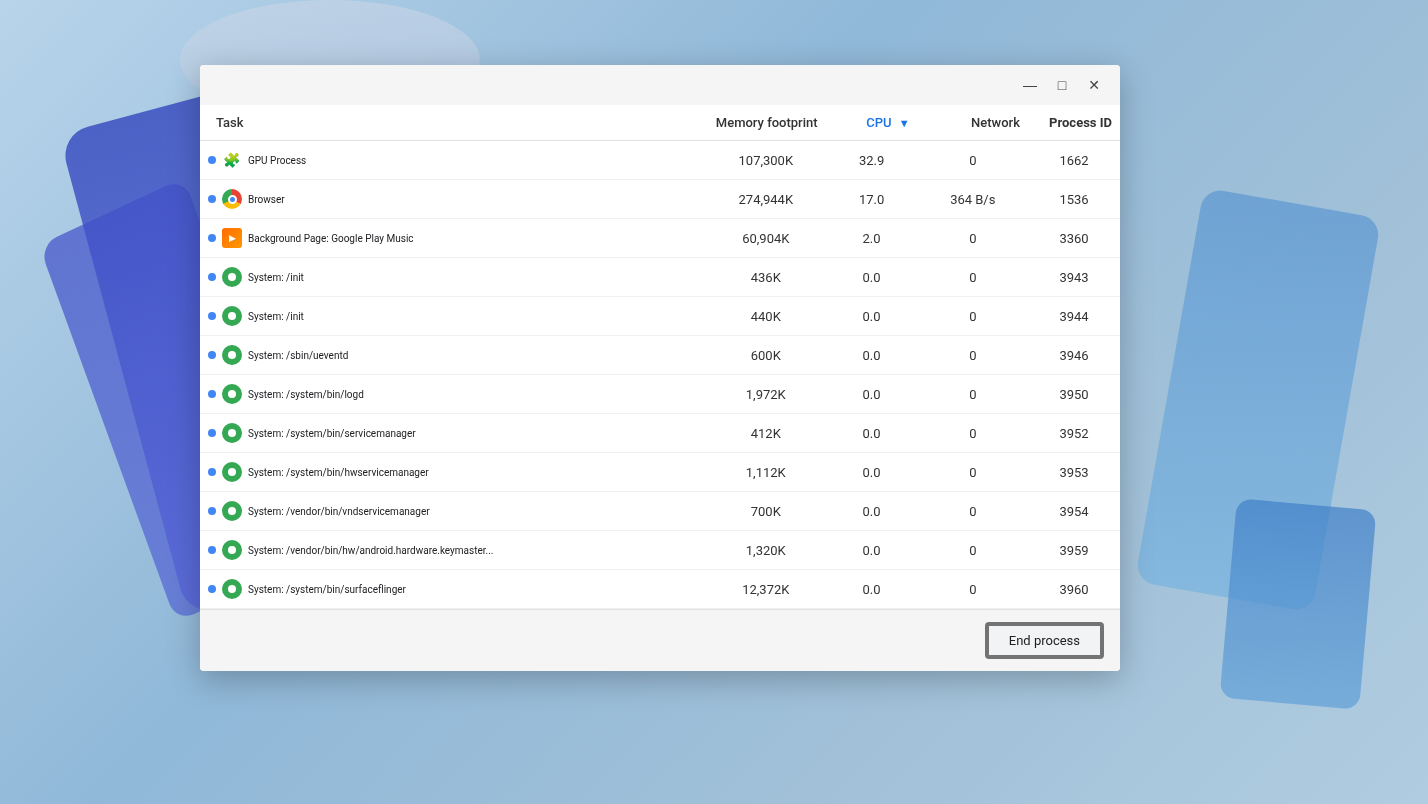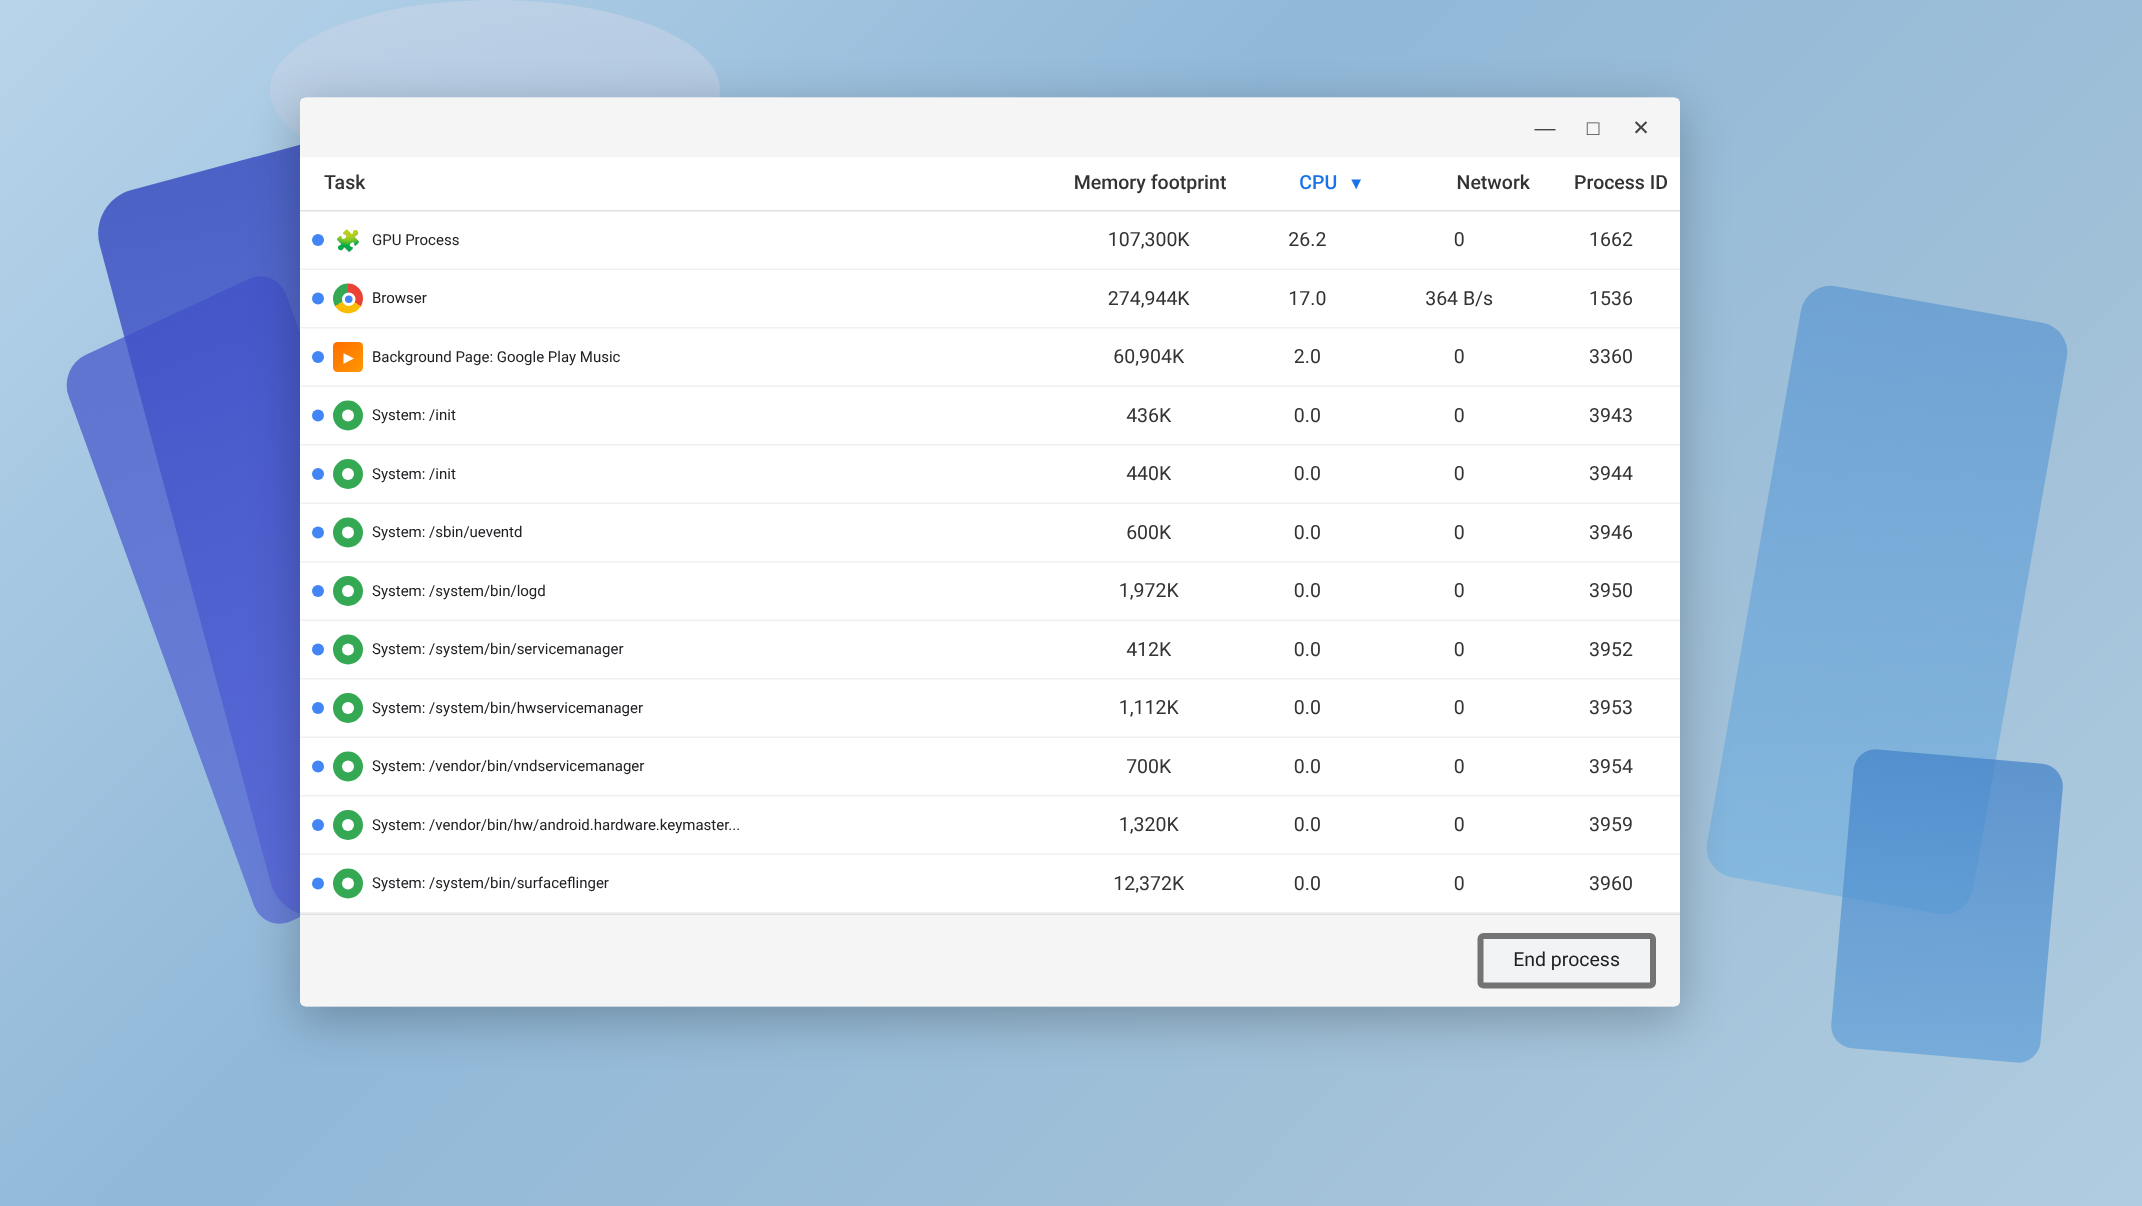--- a/index.html
+++ b/index.html
@@ -229,21 +229,21 @@
       font-size: 13px;
       color: #202124;
       cursor: pointer;
       font-family: inherit;
     }
 
     .col-task { width: 55%; }
     .col-mem { width: 13%; text-align: right; }
     .col-cpu { width: 10%; }
     .col-net { width: 12%; }
-    .col-pid { width: 10%; }
+    .col-pid { width: 10%; font-weight: bold; }
 
     
     .chrome-outer {
       width: 20px;
       height: 20px;
       border-radius: 50%;
       background: conic-gradient(#ea4335 0deg 120deg, #fbbc05 120deg 240deg, #34a853 240deg 360deg);
       position: relative;
       display: flex;
       align-items: center;
@@ -330,21 +330,21 @@
 
       <tr>
             <td class="col-task">
               <div class="task-cell">
                 <span class="dot dot-blue"></span>
                 <span class="puzzle-icon task-icon" style="font-size: 14px; background: none;">🧩</span>
                 <span class="task-name">GPU Process</span>
               </div>
             </td>
             <td>107,300K</td>
-            <td>26.2</td>
+            <td>32.9</td>
             <td>0</td>
             <td>1662</td>
           </tr>
           <tr>
             <td class="col-task">
               <div class="task-cell">
                 <span class="dot dot-blue"></span>
                 <span>
                   <div class="chrome-outer">
                     <div class="chrome-inner"></div>

